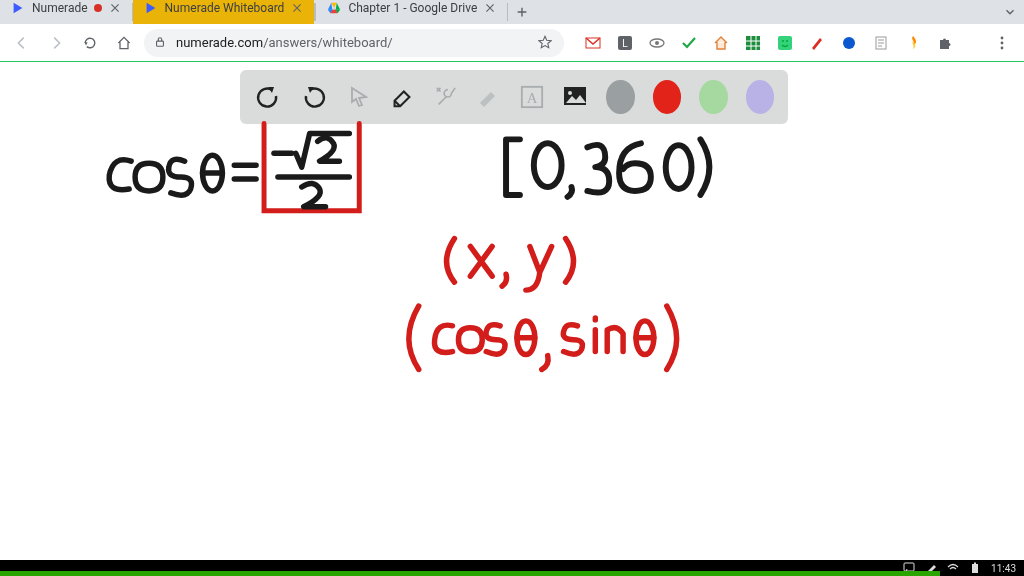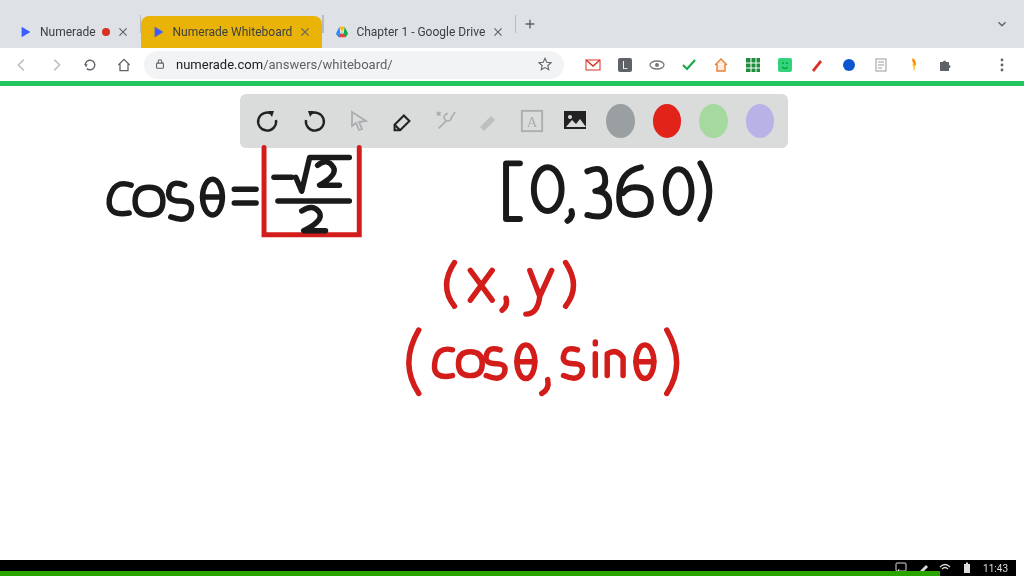--- a/index.html
+++ b/index.html
@@ -1,31 +1,31 @@
 <!DOCTYPE html>
 <html><head>
 <meta charset="utf-8">
 <style>
   * { margin: 0; padding: 0; box-sizing: border-box; }
   body { font-family: -apple-system, BlinkMacSystemFont, "Segoe UI", Roboto, sans-serif; background: #fff; width: 1024px; height: 576px; overflow: hidden; position: relative; }
 
   
-  .tabstrip { height: 48px; background: #dee1e6; display: flex; align-items: flex-end; padding: 0 8px; gap: 0; }
+  .tabstrip { height: 24px; background: #dee1e6; display: flex; align-items: flex-end; padding: 0 0; gap: 0; }
   .tab { height: 32px; background: #dee1e6; display: flex; align-items: center; padding: 0 10px; font-size: 12px; color: #3c4043; border-radius: 8px 8px 0 0; gap: 6px; min-width: 0; max-width: 200px; position: relative; }
   .tab.active { background: #eab308; }
   .tab .favicon { width: 16px; height: 16px; flex-shrink: 0; display: flex; align-items: center; justify-content: center; }
   .tab .title { white-space: nowrap; overflow: hidden; text-overflow: ellipsis; flex: 1; }
   .tab .close { width: 14px; height: 14px; flex-shrink: 0; display: flex; align-items: center; justify-content: center; color: #5f6368; }
   .tab .audio { width: 8px; height: 8px; background: #d93025; border-radius: 50%; flex-shrink: 0; }
   .tab-sep { width: 1px; height: 18px; background: #b8bbbf; align-self: center; }
   .newtab { width: 28px; height: 28px; display: flex; align-items: center; justify-content: center; color: #5f6368; align-self: center; border-radius: 50%; }
   .win-caret { margin-left: auto; width: 28px; height: 28px; display: flex; align-items: center; justify-content: center; color: #5f6368; align-self: center; }
 
   
-  .toolbar { height: 38px; background: #fff; display: flex; align-items: center; padding: 0 8px; gap: 6px; border-bottom: 5px solid #22c55e; }
+  .toolbar { height: 38px; background: #fff; display: flex; align-items: center; padding: 0 8px; gap: 6px; border-bottom: 1px solid #22c55e; }
   .tbtn { width: 28px; height: 28px; display: flex; align-items: center; justify-content: center; color: #5f6368; border-radius: 50%; }
   .tbtn.disabled { color: #bdc1c6; }
   .omnibox { flex: 0 0 420px; height: 28px; background: #f1f3f4; border-radius: 14px; display: flex; align-items: center; padding: 0 10px; gap: 8px; font-size: 13px; color: #202124; }
   .omnibox .lock { color: #5f6368; width: 14px; height: 14px; }
   .omnibox .url { flex: 1; white-space: nowrap; overflow: hidden; }
   .omnibox .url .path { color: #5f6368; }
   .omnibox .star { color: #5f6368; width: 16px; height: 16px; }
   .ext-row { display: flex; align-items: center; gap: 14px; margin-left: 14px; }
   .ext { width: 18px; height: 18px; display: flex; align-items: center; justify-content: center; }
 
@@ -33,21 +33,21 @@
   .canvas { position: relative; width: 100%; height: calc(100% - 36px - 38px - 16px); background: #fff; }
   .wb-toolbar { position: absolute; top: 8px; left: 240px; width: 548px; height: 54px; background: #dadcdc; border-radius: 6px; display: flex; align-items: center; padding: 0 14px; gap: 18px; }
   .wb-tool { width: 30px; height: 30px; display: flex; align-items: center; justify-content: center; color: #333; }
   .wb-tool.muted { color: #a9adaf; }
   .wb-color { width: 34px; height: 34px; border-radius: 50%; }
 
   
   .ink { position: absolute; inset: 0; width: 100%; height: 100%; pointer-events: none; }
 
   
-  .bottombar { position: absolute; bottom: 0; left: 0; right: 8px; height: 16px; background: #000; display: flex; align-items: center; }
+  .bottombar { position: absolute; bottom: 0; left: 0; right: 0; height: 16px; background: #000; display: flex; align-items: center; }
   .bb-green { position: absolute; left: 0; bottom: 0; height: 5px; width: 940px; background: #2aa500; }
   .bb-right { margin-left: auto; display: flex; align-items: center; gap: 10px; padding-right: 8px; color: #ddd; font-size: 10px; }
   .bb-icon { width: 12px; height: 12px; display: flex; align-items: center; justify-content: center; }
 
   svg { display: block; }
 </style>
 </head>
 <body>
 
 <div class="tabstrip">

